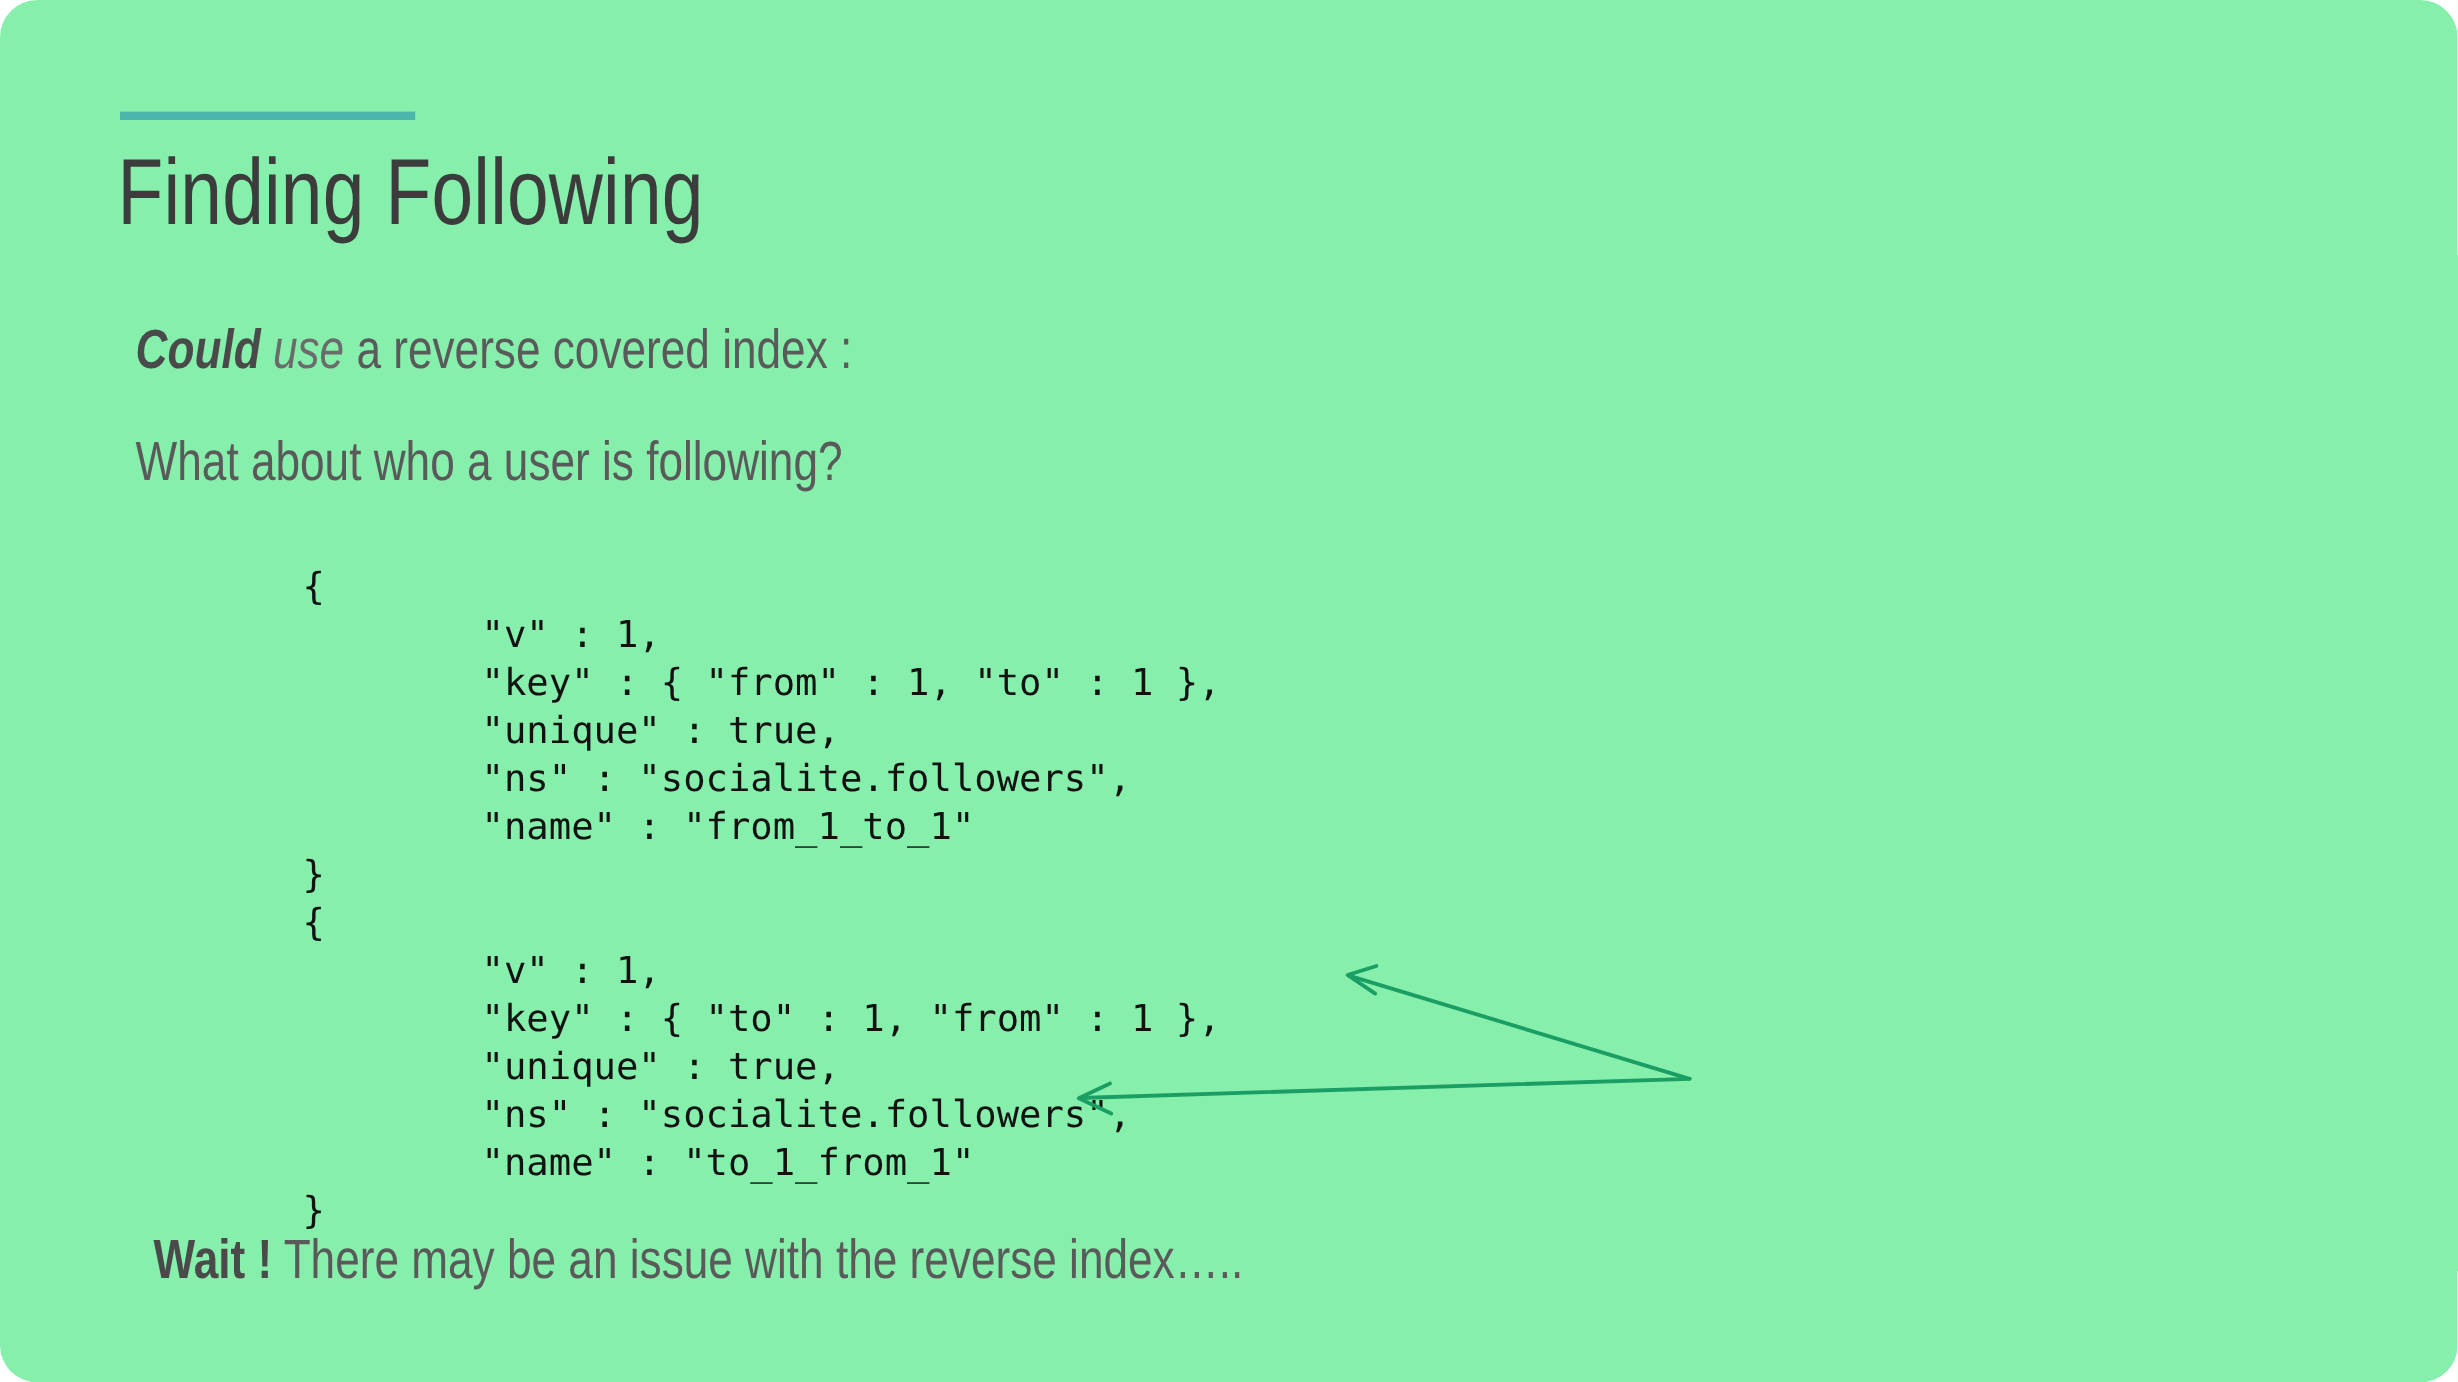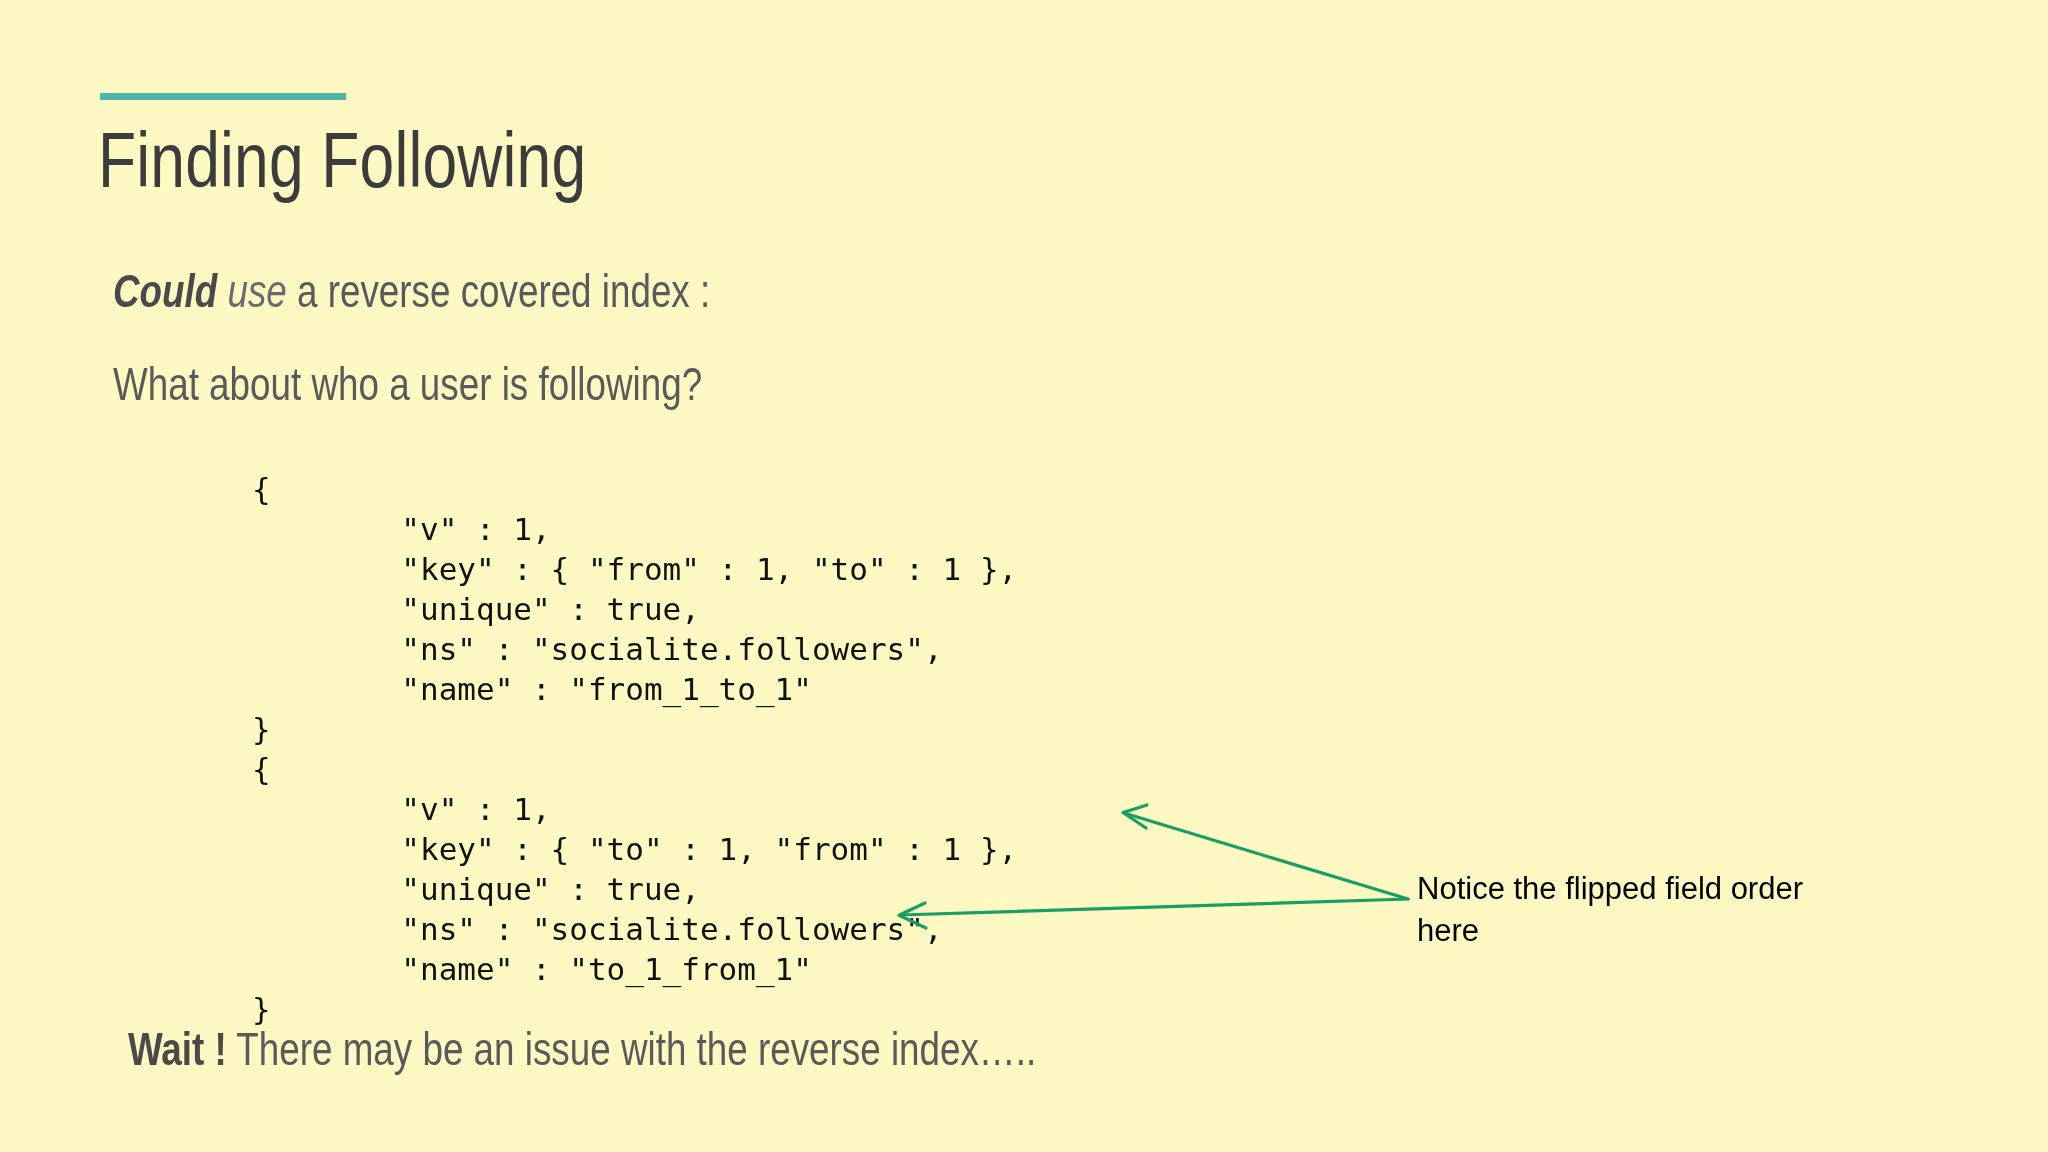--- a/index.html
+++ b/index.html
@@ -12,21 +12,22 @@
     height: 1152px;
     position: relative;
     overflow: hidden;
     font-family: "Liberation Sans", sans-serif;
     -webkit-font-smoothing: antialiased;
   }
 
   .slide {
     position: absolute;
     inset: 0;
-    background: #fef9c3;
+    background: #86efac;
+    border-radius: 31px;
   }
 
   
   .accent-bar {
     position: absolute;
     left: 100px;
     top: 93px;
     width: 246px;
     height: 7px;
     background: #4db6ac;
@@ -138,15 +139,14 @@
     <g id="arrow-group" fill="none" stroke="#1a9e63" stroke-width="3.2" stroke-linecap="round" stroke-linejoin="round">
 
       <path d="M1408,899 L1124,813"></path>
       <path d="M1146,828 L1123,812.5 L1147,805"></path>
 
       <path d="M1408,899 L900,915"></path>
       <path d="M925,903 L899,915.3 L926,928"></path>
     </g>
   </svg>
 
-  <div class="annot-text">Notice the flipped field order here</div>
 
 </div>
 
 </body></html>

